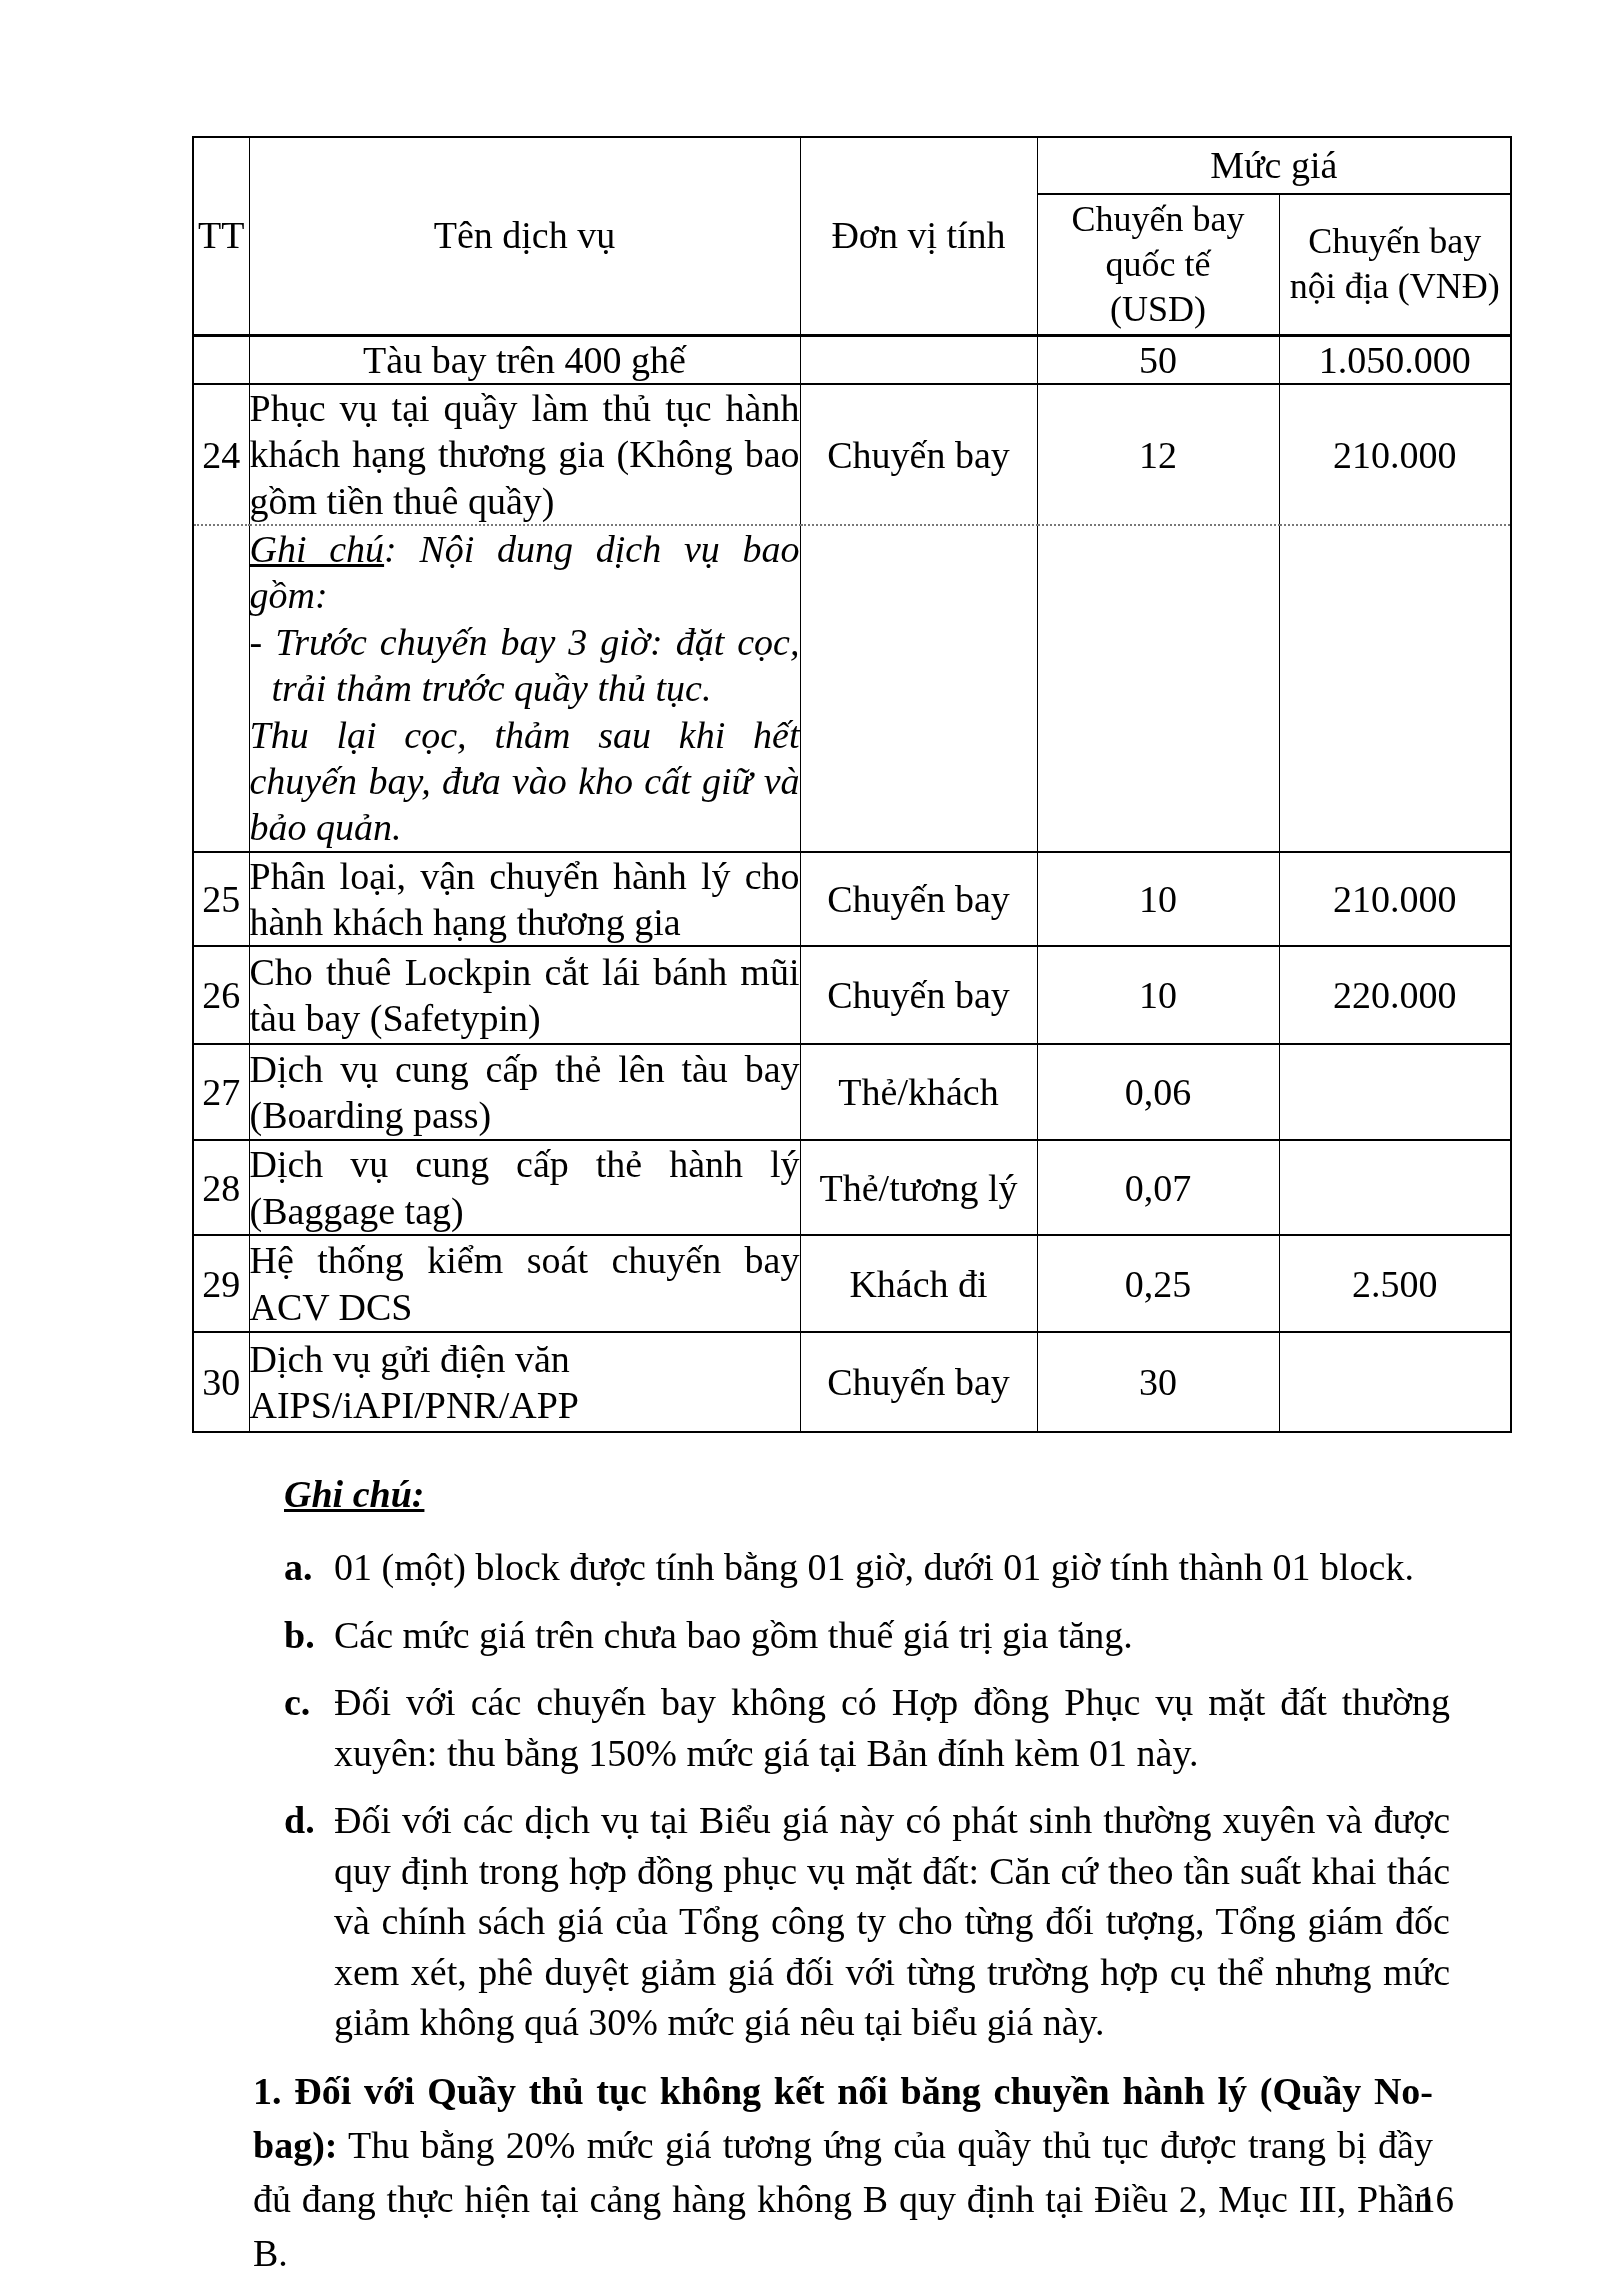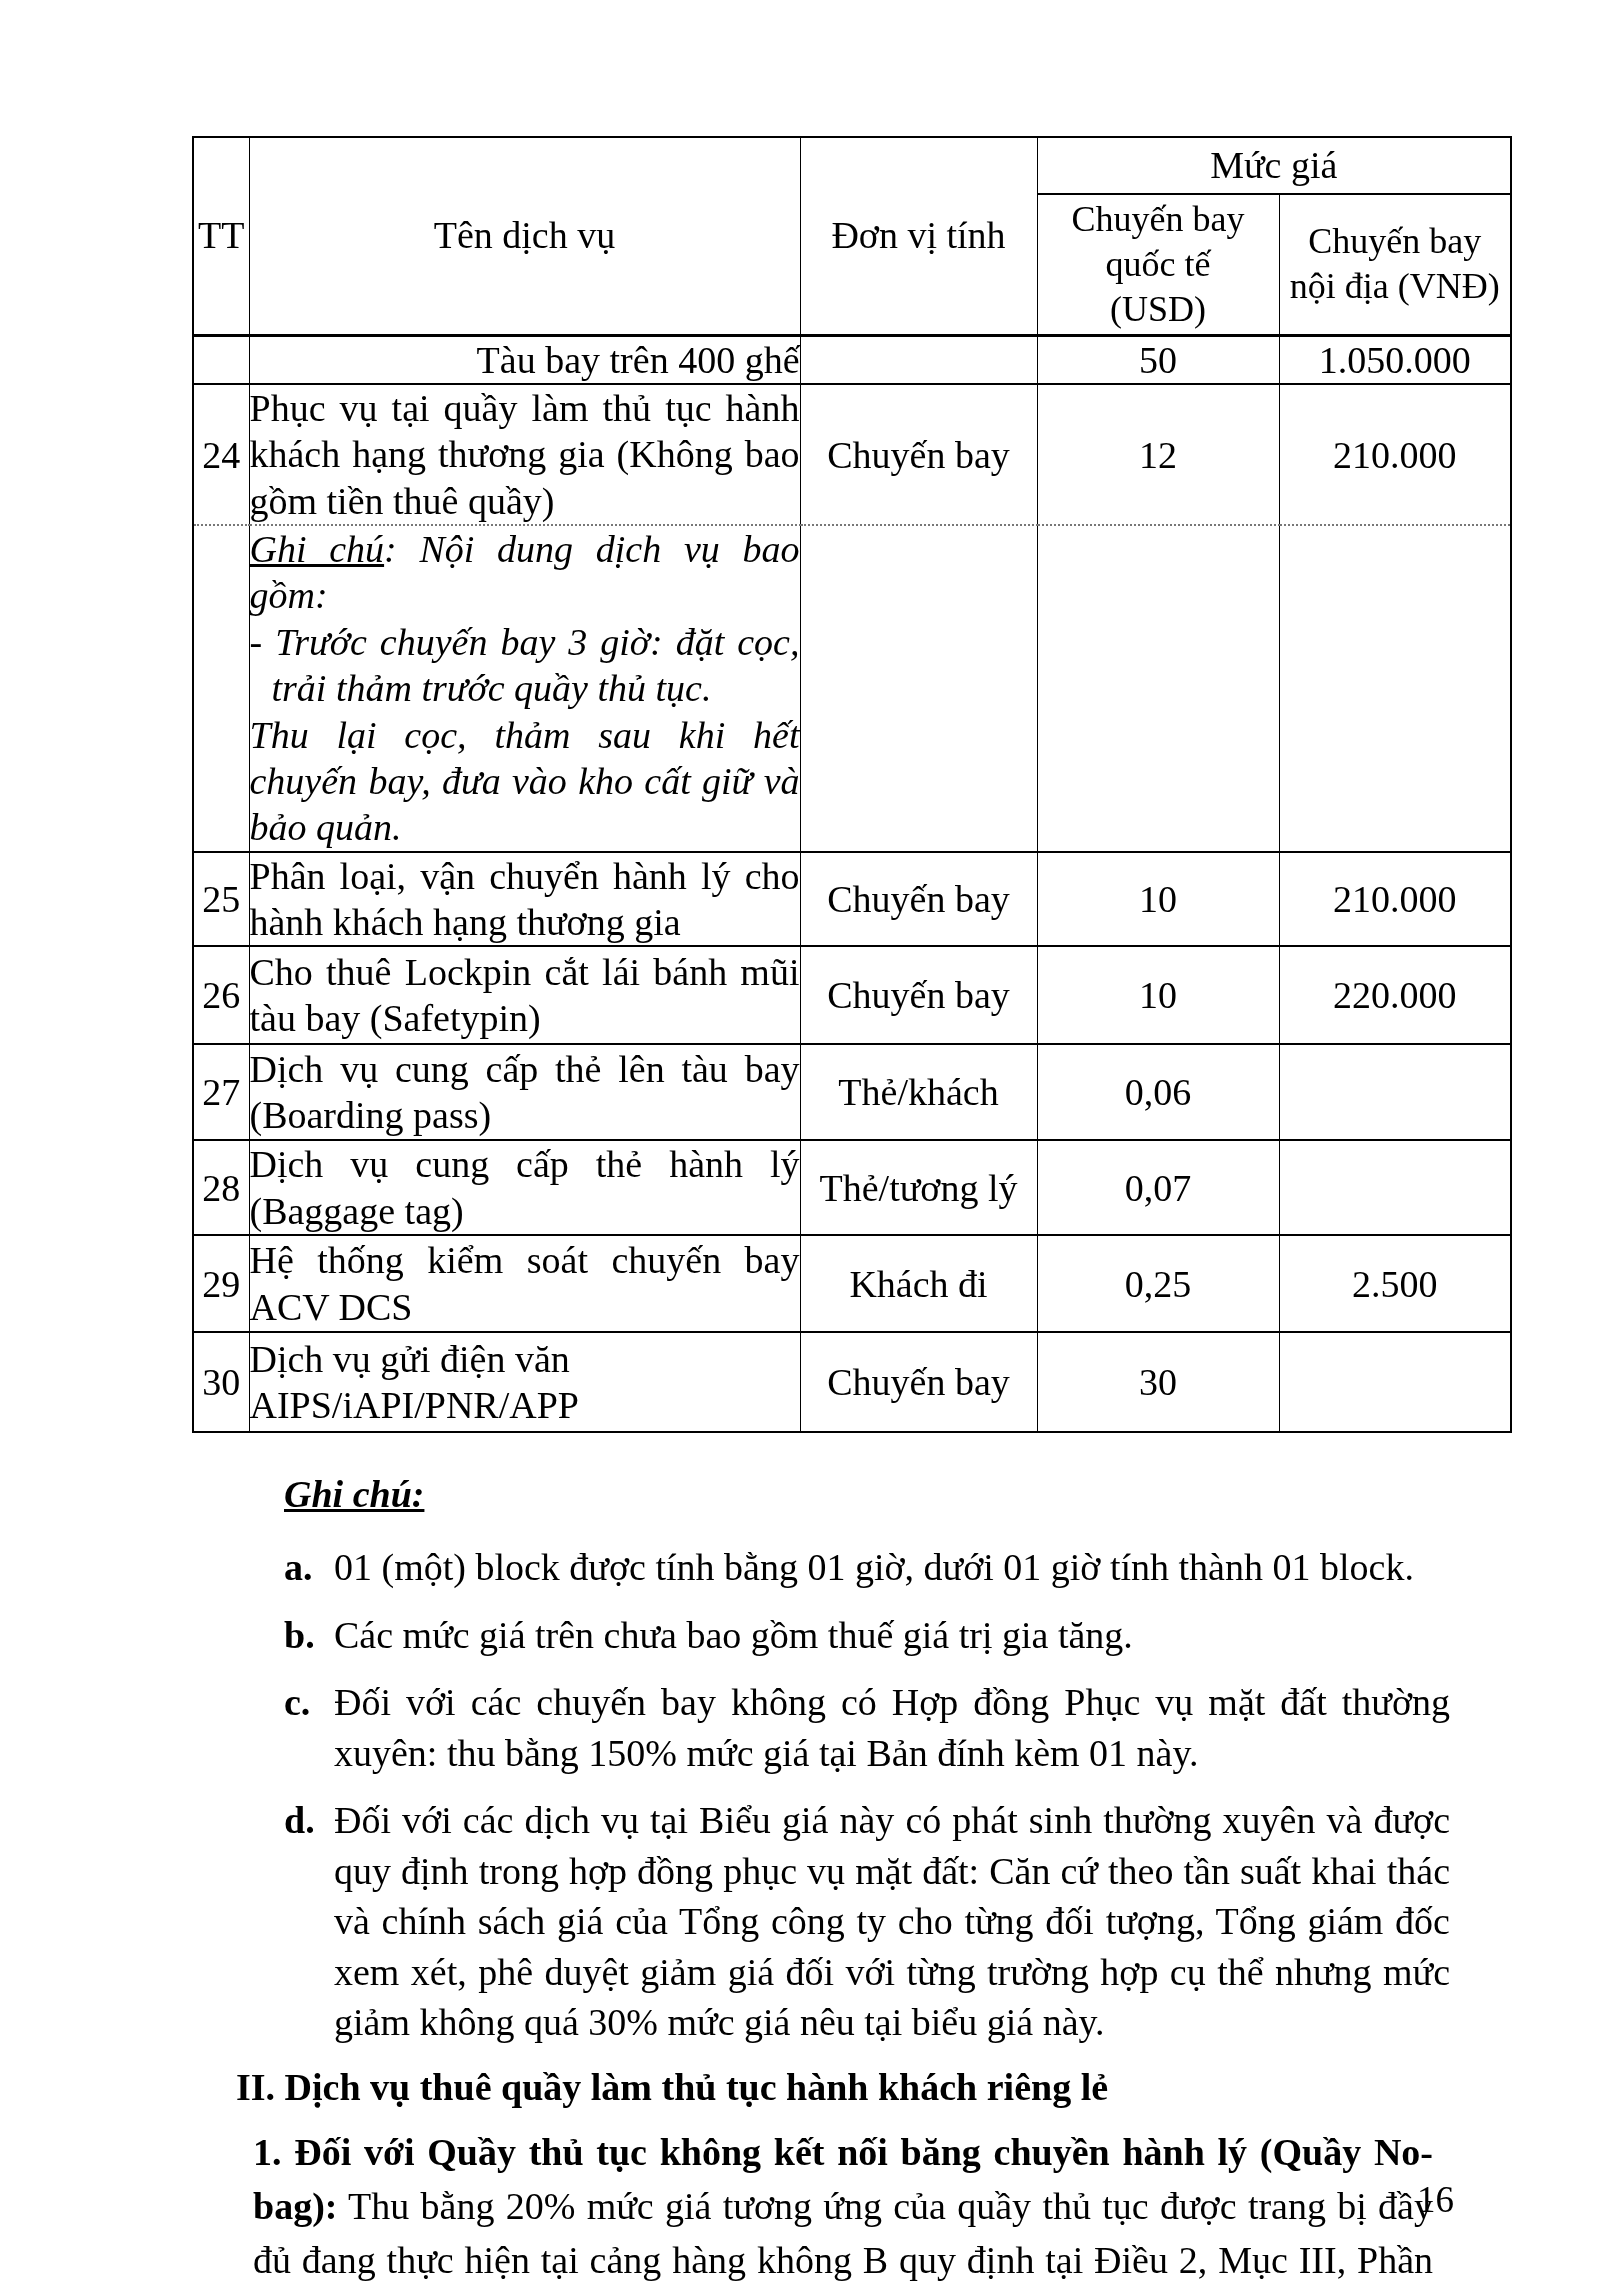--- a/index.html
+++ b/index.html
@@ -35,21 +35,21 @@
   tr.rh-24{height:137px} tr.rh-note{height:314px}
   tr.rh-25{height:92px} tr.rh-26{height:98px} tr.rh-27{height:96px}
   tr.rh-28{height:69px} tr.rh-29{height:97px} tr.rh-30{height:100px}
 
   .hdr { font-weight:bold; text-align:center; line-height:1.2; }
   .hdr-sub { font-weight:bold; text-align:center; font-size:36px; line-height:1.25; white-space:pre-line; }
   .thickb { border-bottom-width:3.9px !important; }
 
   td.tt   { text-align:center; font-weight:bold; }
   td.name { text-align:justify; padding:6.5px 15.7px; font-weight:bold; line-height:1.22; }
-  td.name.plain { font-weight:normal; text-align:right; }
+  td.name.plain { font-weight:normal; text-align:center; }
   td.unit { text-align:center; }
   td.num  { text-align:center; padding-right:22px; }
   .pre    { white-space:pre-line; }
 
   tr.row24 td { border-bottom-width:0; border-bottom-style:solid; }
   tr.noterow td { border-top:2px dotted #777; }
   td.note-cell {
     vertical-align:top;
     padding:10.5px 15.7px 0 15.7px;
     font-style:italic;
@@ -204,21 +204,20 @@
     </div>
     <div class="note-item">
       <span class="lbl">c.</span><span>Đối với các chuyến bay không có Hợp đồng Phục vụ mặt đất thường xuyên: thu bằng 150% mức giá tại Bản đính kèm 01 này.</span>
     </div>
     <div class="note-item">
       <span class="lbl">d.</span><span>Đối với các dịch vụ tại Biểu giá này có phát sinh thường xuyên và được quy định trong hợp đồng phục vụ mặt đất: Căn cứ theo tần suất khai thác và chính sách giá của Tổng công ty cho từng đối tượng, Tổng giám đốc xem xét, phê duyệt giảm giá đối với từng trường hợp cụ thể nhưng mức giảm không quá 30% mức giá nêu tại biểu giá này.</span>
     </div>
   </div>
 
   <div class="section2">
-    <p class="sec2-heading">II. Dịch vụ thuê quầy làm thủ tục hành khách riêng lẻ</p>
     <p class="sec2-para">
       <span class="b">1. Đối với Quầy thủ tục không kết nối băng chuyền hành lý (Quầy No-bag):</span><span> Thu bằng 20% mức giá tương ứng của quầy thủ tục được trang bị đầy đủ đang thực hiện tại cảng hàng không B quy định tại Điều 2, Mục III, Phần B.</span>
     </p>
   </div>
 
   <div class="page-number">16</div>
 
 </div>
 
 

